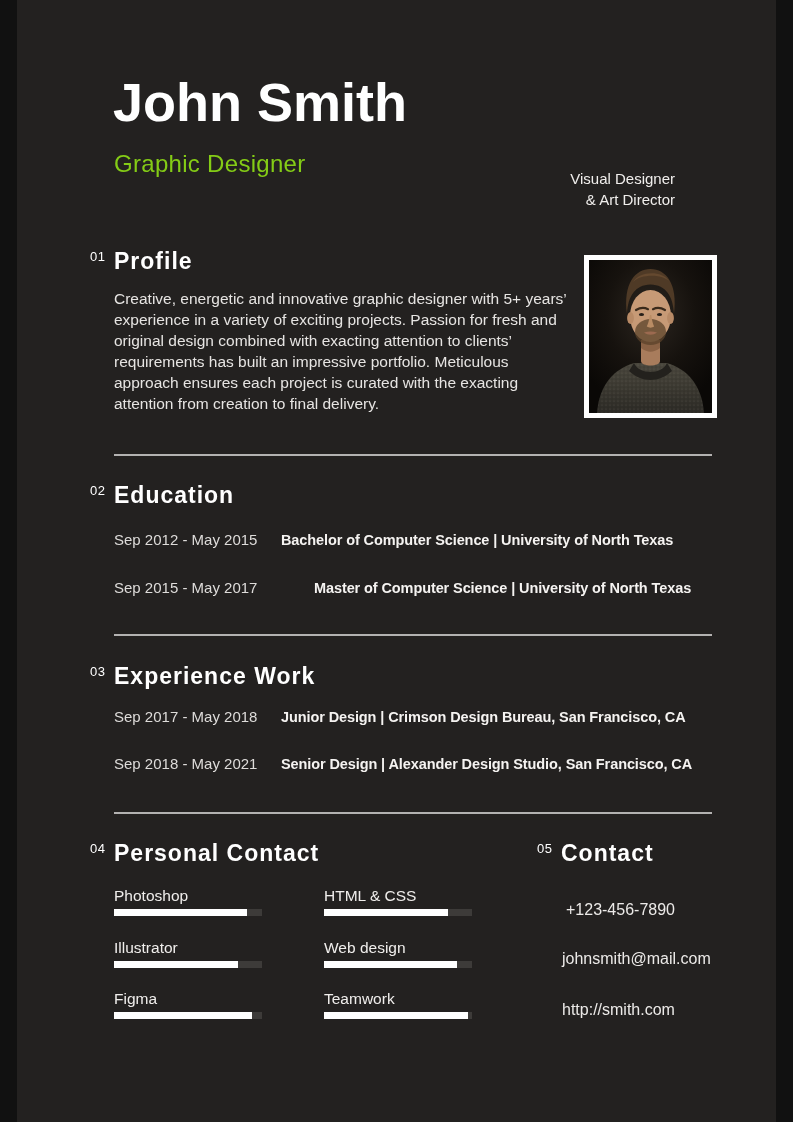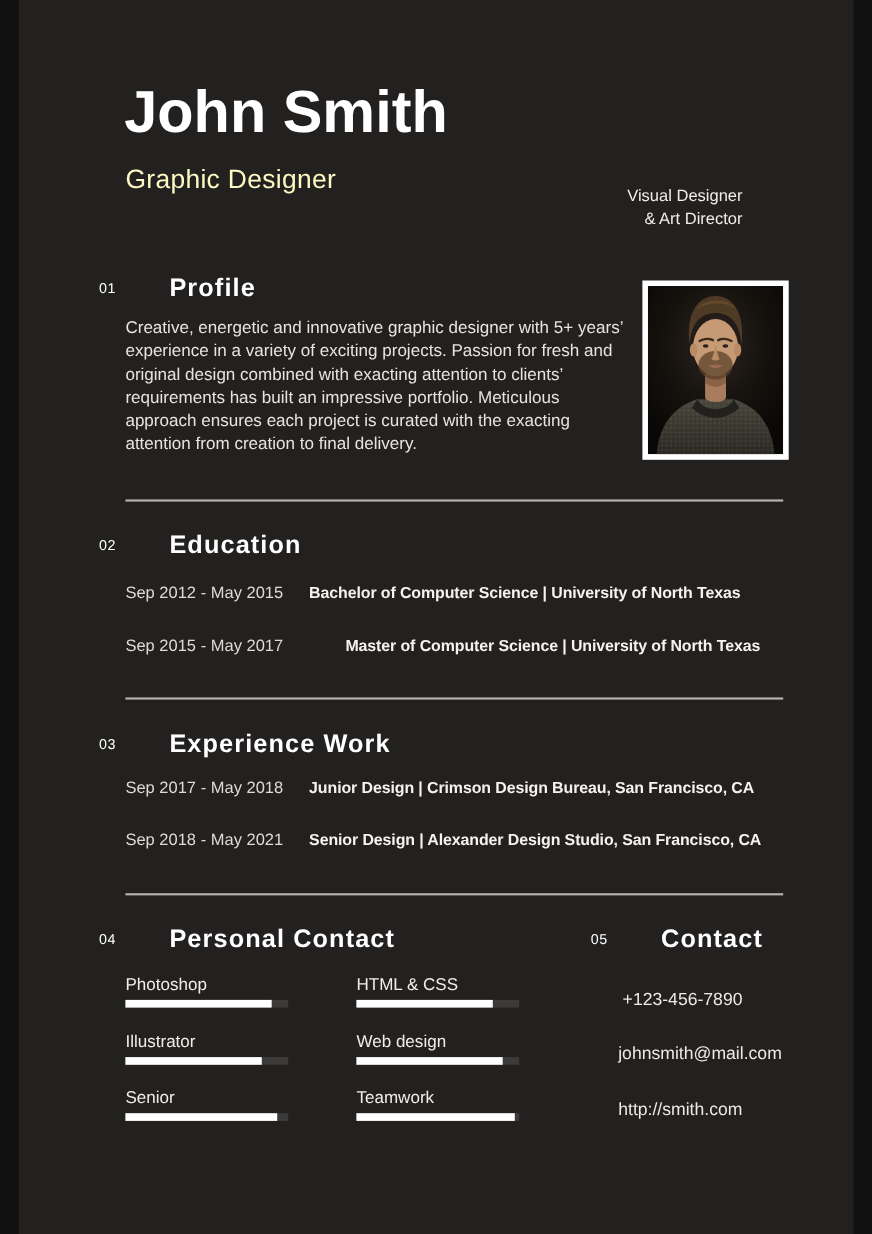--- a/index.html
+++ b/index.html
@@ -16,31 +16,31 @@
   .abs { position:absolute; }
 
   
   .name {
     left:96px; top:74px;
     font-size:54px; font-weight:bold; color:#ffffff;
     letter-spacing:0px; line-height:1.05;
   }
   .role {
     left:97px; top:150px;
-    font-size:24px; font-weight:400; color:#fef9c3;
+    font-size:24px; font-weight:400; color:#84cc16;
     letter-spacing:0.3px;
   }
   .tagline {
     right:101px; top:168px;
     text-align:right;
     font-size:15px; line-height:21px; color:#f0eeec;
   }
 
   
-  .sec-head { display:flex; align-items:flex-end;gap:40px; }
+  .sec-head { display:flex; align-items:center; }
   .sec-num {
     font-size:13px; color:#ffffff; font-weight:400;
     width:24px; padding-top:0px; letter-spacing:0.5px;
   }
   .sec-title {
     font-size:23px; font-weight:bold; color:#ffffff;
     letter-spacing:1px; line-height:26px; position:relative; top:5px;
   }
 
   .profile-text {
@@ -181,21 +181,21 @@
   <div class="abs skill-label" style="left:97px; top:887px;">Photoshop</div>
   <div class="skill-bar" style="left:97px; top:909px;">
       <div class="skill-fill" style="width: 90%;"></div>
     </div>
 
   <div class="abs skill-label" style="left:97px; top:939px;">Illustrator</div>
   <div class="skill-bar" style="left:97px; top:961px;">
       <div class="skill-fill" style="width: 84%;"></div>
     </div>
 
-  <div class="abs skill-label" style="left:97px; top:990px;">Senior</div>
+  <div class="abs skill-label" style="left:97px; top:990px;">Figma</div>
   <div class="skill-bar" style="left:97px; top:1012px;">
       <div class="skill-fill" style="width: 93%;"></div>
     </div>
 
   <div class="abs skill-label" style="left:307px; top:887px;">HTML &amp; CSS</div>
   <div class="skill-bar" style="left:307px; top:909px;">
       <div class="skill-fill" style="width: 84%;"></div>
     </div>
 
   <div class="abs skill-label" style="left:307px; top:939px;">Web design</div>

